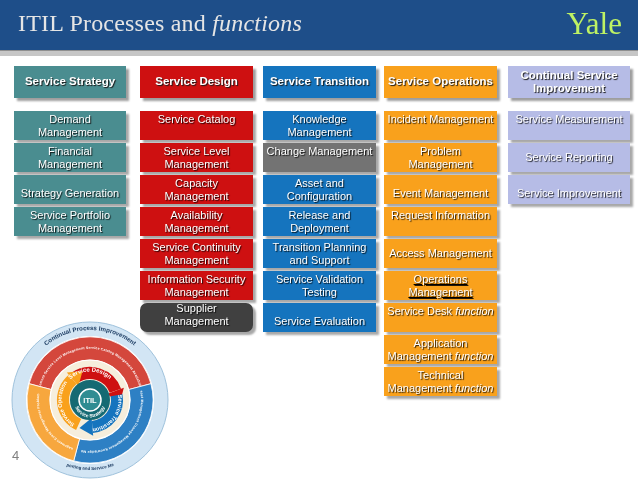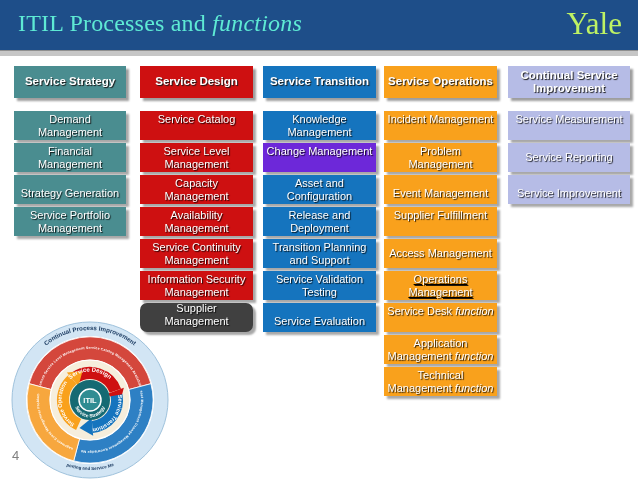--- a/index.html
+++ b/index.html
@@ -2,21 +2,21 @@
 <html><head>
 <meta charset="utf-8">
 <style>
   html,body{margin:0;padding:0;}
   body{width:638px;height:479px;font-family:"Liberation Sans",sans-serif;background:#fff;}
   .slide{position:relative;width:638px;height:479px;background:#fff;overflow:hidden;}
 
   
   .titlebar{position:absolute;top:0;left:0;width:638px;height:50px;background:#1E4E89;}
   .titlebar h1{margin:0;position:absolute;left:18px;top:10px;font-family:"Liberation Serif",serif;
-    font-weight:normal;font-size:24px;color:#5eead4;letter-spacing:.2px;}
+    font-weight:normal;font-size:24px;color:#e5e5e5;letter-spacing:.2px;}
   .titlebar h1 em{font-style:italic;}
   .yale{position:absolute;right:16px;top:6px;font-family:"Liberation Serif",serif;font-size:31px;color:#bef264;}
   .divider{position:absolute;top:50px;left:0;width:638px;height:6px;background:#C6C6C6;
     border-top:1px solid #8F8F8F;box-sizing:border-box;}
 
   
   .column{position:absolute;top:66px;display:flex;flex-direction:column;gap:3px;}
   .c0{left:14px;width:112px;}
   .c1{left:140px;width:113px;}
   .c2{left:263px;width:113px;}
@@ -84,21 +84,21 @@
       </div>
       <div class="box a-bottom" style="background: #404040; border-radius: 7px;">
         <span class="lbl">Supplier Management</span>
       </div>
     </div>
   <div class="column c2">
     <div class="col-header" style="background: rgb(21, 116, 190);">Service Transition</div>
   <div class="box a-center" style="background: rgb(21, 116, 190);">
         <span class="lbl">Knowledge Management</span>
       </div>
-      <div class="box a-top" style="background: #6d28d9;">
+      <div class="box a-top" style="background: #737373;">
         <span class="lbl">Change Management</span>
       </div>
       <div class="box a-center" style="background: rgb(21, 116, 190);">
         <span class="lbl">Asset and Configuration</span>
       </div>
       <div class="box a-center" style="background: rgb(21, 116, 190);">
         <span class="lbl">Release and Deployment</span>
       </div>
       <div class="box a-center" style="background: rgb(21, 116, 190);">
         <span class="lbl">Transition Planning and Support</span>
@@ -115,21 +115,21 @@
   <div class="box a-top" style="background: rgb(249, 161, 28);">
         <span class="lbl">Incident Management</span>
       </div>
       <div class="box a-center" style="background: rgb(249, 161, 28);">
         <span class="lbl">Problem Management</span>
       </div>
       <div class="box a-bottom" style="background: rgb(249, 161, 28);">
         <span class="lbl">Event Management</span>
       </div>
       <div class="box a-top" style="background: rgb(249, 161, 28);">
-        <span class="lbl">Supplier Fulfillment</span>
+        <span class="lbl">Request Information</span>
       </div>
       <div class="box a-center" style="background: rgb(249, 161, 28);">
         <span class="lbl">Access Management</span>
       </div>
       <div class="box a-center" style="background: rgb(249, 161, 28); text-decoration: underline;">
         <span class="lbl">Operations Management</span>
       </div>
       <div class="box a-top" style="background: rgb(249, 161, 28);">
         <span class="lbl">Service Desk <em>function</em></span>
       </div>

